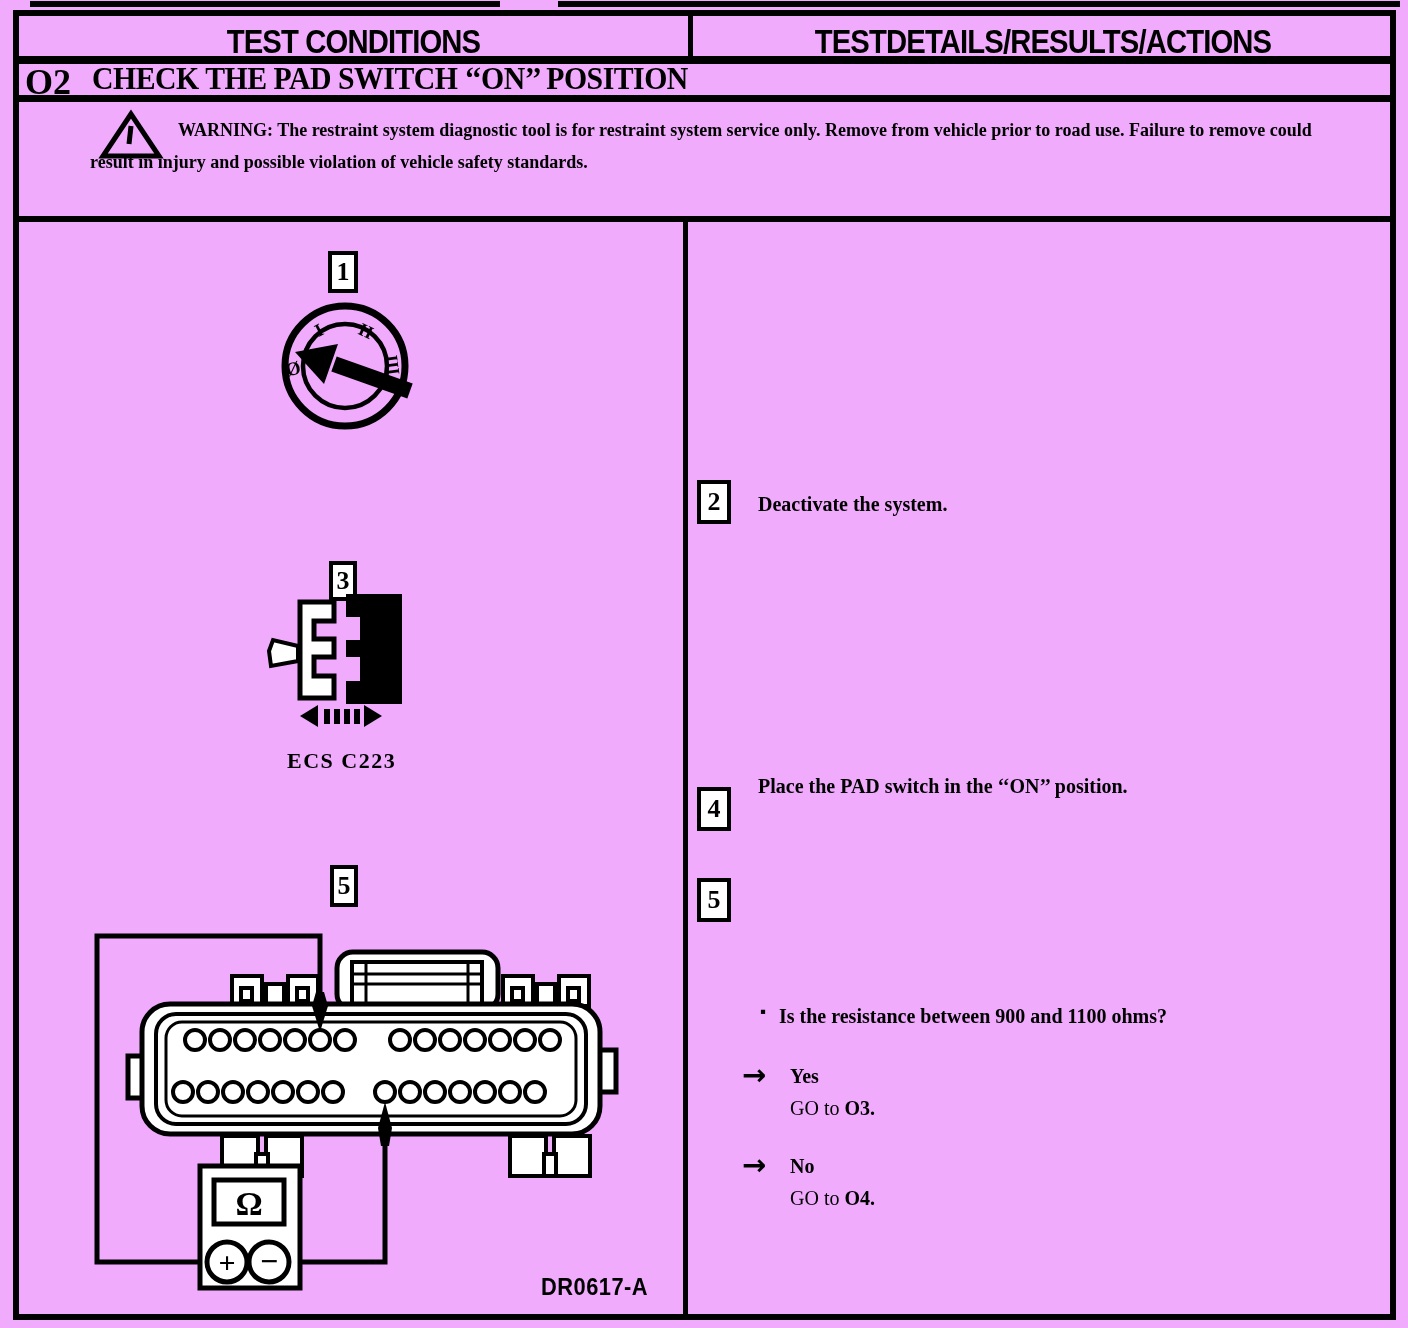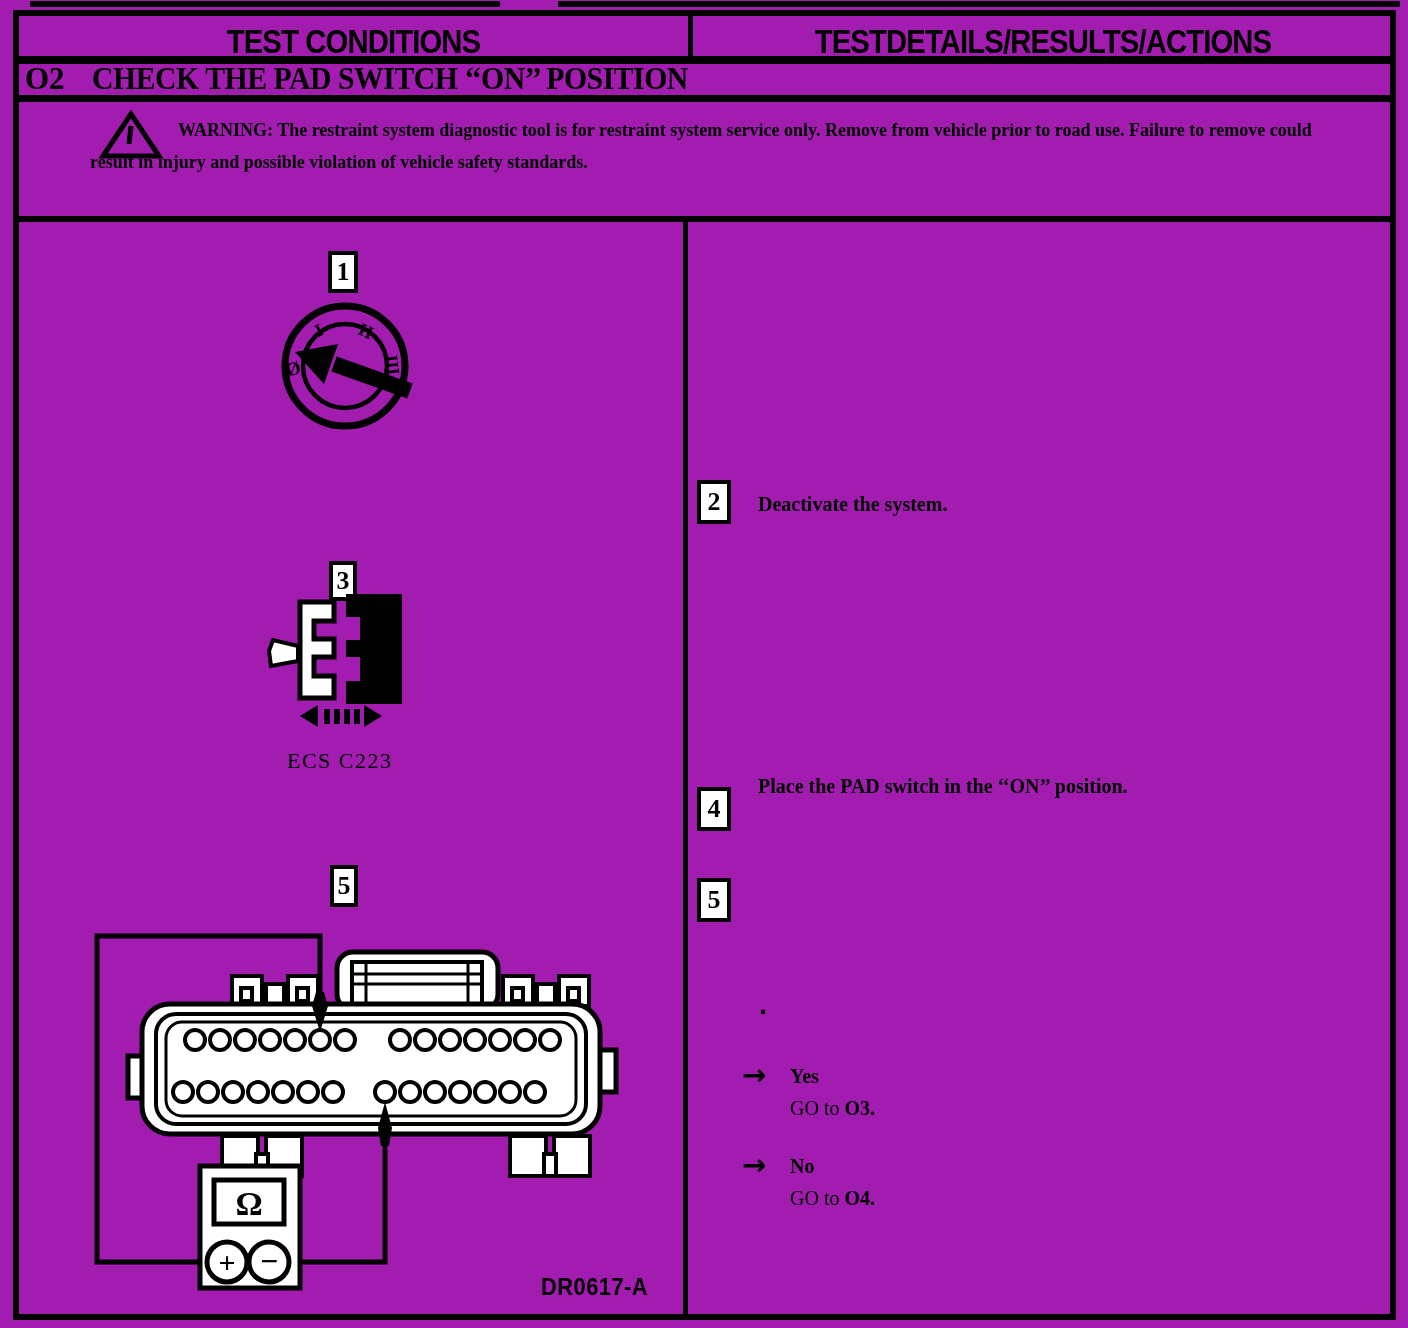--- a/index.html
+++ b/index.html
@@ -1,49 +1,49 @@
 <!DOCTYPE html>
 <html><head>
 <meta charset="utf-8">
 <style>
   html,body{margin:0;padding:0;background:#fff;}
   .page{
-    position:relative;width:1408px;height:1328px;background:#a21caf;color:#000;
+    position:relative;width:1408px;height:1328px;background:#f0abfc;color:#000;
     font-family:"Liberation Serif",serif;overflow:hidden;
   }
   .abs{position:absolute;}
   .ink{background:#000;}
   
   .outer-frame{position:absolute;left:13px;top:10px;width:1383px;height:1310px;
     border:6px solid #000;box-sizing:border-box;}
   .hline{position:absolute;left:13px;width:1383px;background:#000;}
   .vline{position:absolute;background:#000;}
   
   .hdr-cell{position:absolute;top:22px;text-align:center;
     font-family:"Liberation Sans",sans-serif;font-weight:bold;font-size:34px;
     letter-spacing:-1px;transform:scaleX(.86);transform-origin:center;white-space:nowrap;}
   
-  .steprow-id{position:absolute;left:25px;top:61px;font-weight:bold;font-size:31px;}
+  .steprow-id{position:absolute;left:25px;top:61px;font-weight:bold;font-size:36px;}
   .steprow-title{position:absolute;left:92px;top:61px;font-weight:bold;font-size:31px;
     letter-spacing:-.5px;transform:scaleX(.96);transform-origin:left;white-space:nowrap;}
   
   .warning-text{position:absolute;left:90px;top:114px;width:1230px;
     font-weight:bold;font-size:18px;line-height:32px;text-indent:88px;}
   .warn-icon{position:absolute;left:100px;top:110px;width:62px;height:50px;}
   
   .btxt{position:absolute;font-weight:bold;font-size:20px;line-height:32px;}
   .stepbox{position:absolute;border:4px solid #000;box-sizing:border-box;background:#fff;
     display:flex;align-items:center;justify-content:center;
     font-weight:bold;font-size:26px;}
   .arrow-glyph{position:absolute;font-weight:bold;font-size:29px;
     font-family:"DejaVu Sans",sans-serif;}
   .bullet-glyph{position:absolute;font-size:17px;}
   .action-prefix{font-weight:normal;margin-top:28px;}
   .action-target{font-weight:bold;}
-  .fig-label{position:absolute;font-weight:normal;font-size:22px;letter-spacing:1.5px;}
+  .fig-label{position:absolute;font-weight:bold;font-size:22px;letter-spacing:1.5px;}
   .fig-code{position:absolute;font-family:"Liberation Sans",sans-serif;font-weight:bold;
     font-size:23px;letter-spacing:.5px;transform:scaleX(.95);transform-origin:left;}
   svg{position:absolute;overflow:visible;}
   svg *{vector-effect:none;}
   .sk{stroke:#000;fill:none;}
   .skw{stroke:#000;fill:#fff;}
   .fb{fill:#000;stroke:none;}
   text.svgt{font-family:"Liberation Serif",serif;font-weight:bold;fill:#000;stroke:none;}
 </style>
 </head>
@@ -197,20 +197,21 @@
 
   <div class="stepbox" style="left:697px;top:480px;width:34px;height:44px;">2</div>
   <div class="btxt" style="left:758px;top:488px;width:620px;">Deactivate the system.</div>
 
   <div class="stepbox" style="left:697px;top:787px;width:34px;height:44px;">4</div>
   <div class="btxt" style="left:758px;top:770px;width:640px;">Place the PAD switch in the ‘‘ON’’ position.</div>
 
   <div class="stepbox" style="left:697px;top:878px;width:34px;height:44px;">5</div>
 
   <div class="bullet-glyph" style="left:760px;top:1002px;">▪</div>
+  <div class="btxt" style="left:779px;top:1000px;width:620px;">Is the resistance between 900 and 1100 ohms?</div>
 
   <div class="arrow-glyph" style="left:742px;top:1058px;">→</div>
   <div class="btxt" style="left:790px;top:1060px;">Yes</div>
   <div class="btxt" style="left:790px;top:1092px;">
     <span class="action-prefix">GO to </span><span class="action-target">O3</span><span class="action-target">.</span>
   </div>
 
   <div class="arrow-glyph" style="left:742px;top:1148px;">→</div>
   <div class="btxt" style="left:790px;top:1150px;">No</div>
   <div class="btxt" style="left:790px;top:1182px;">

